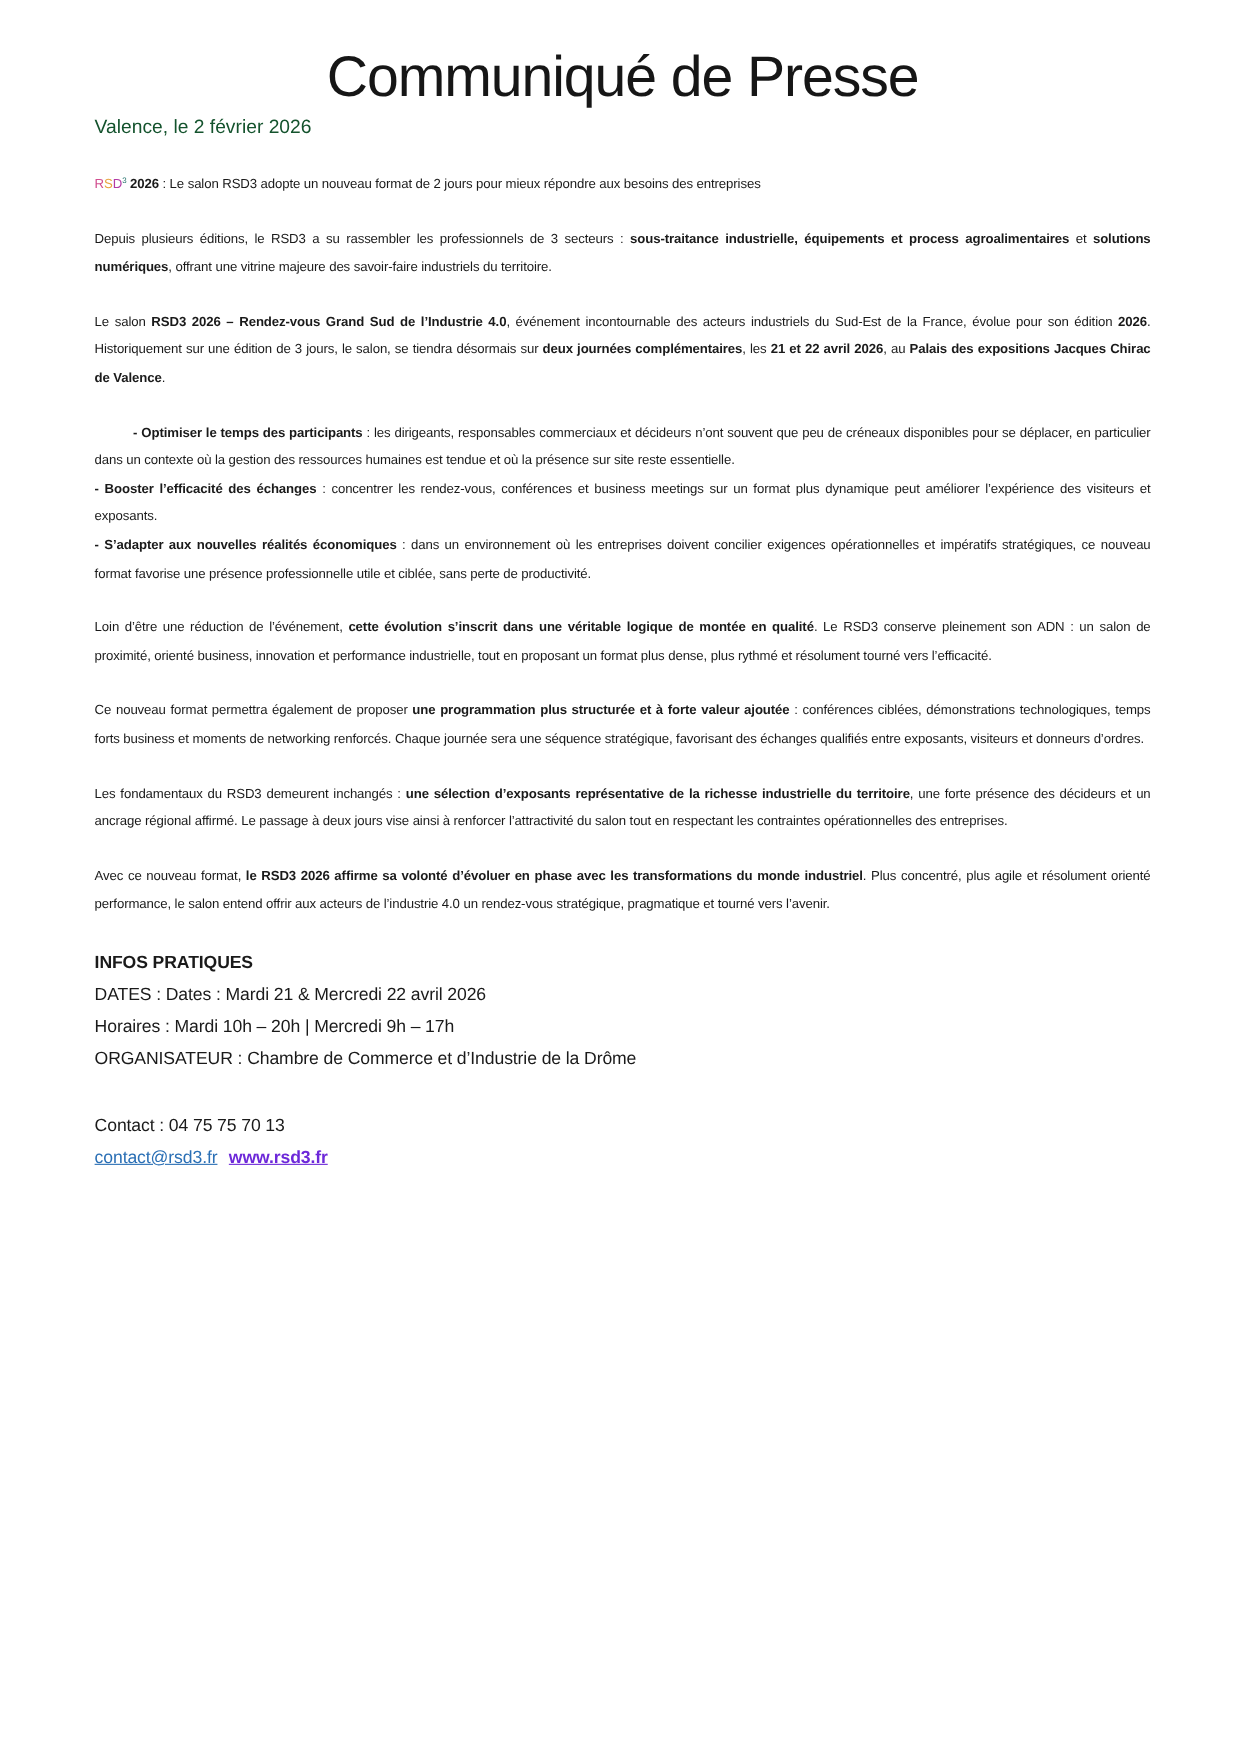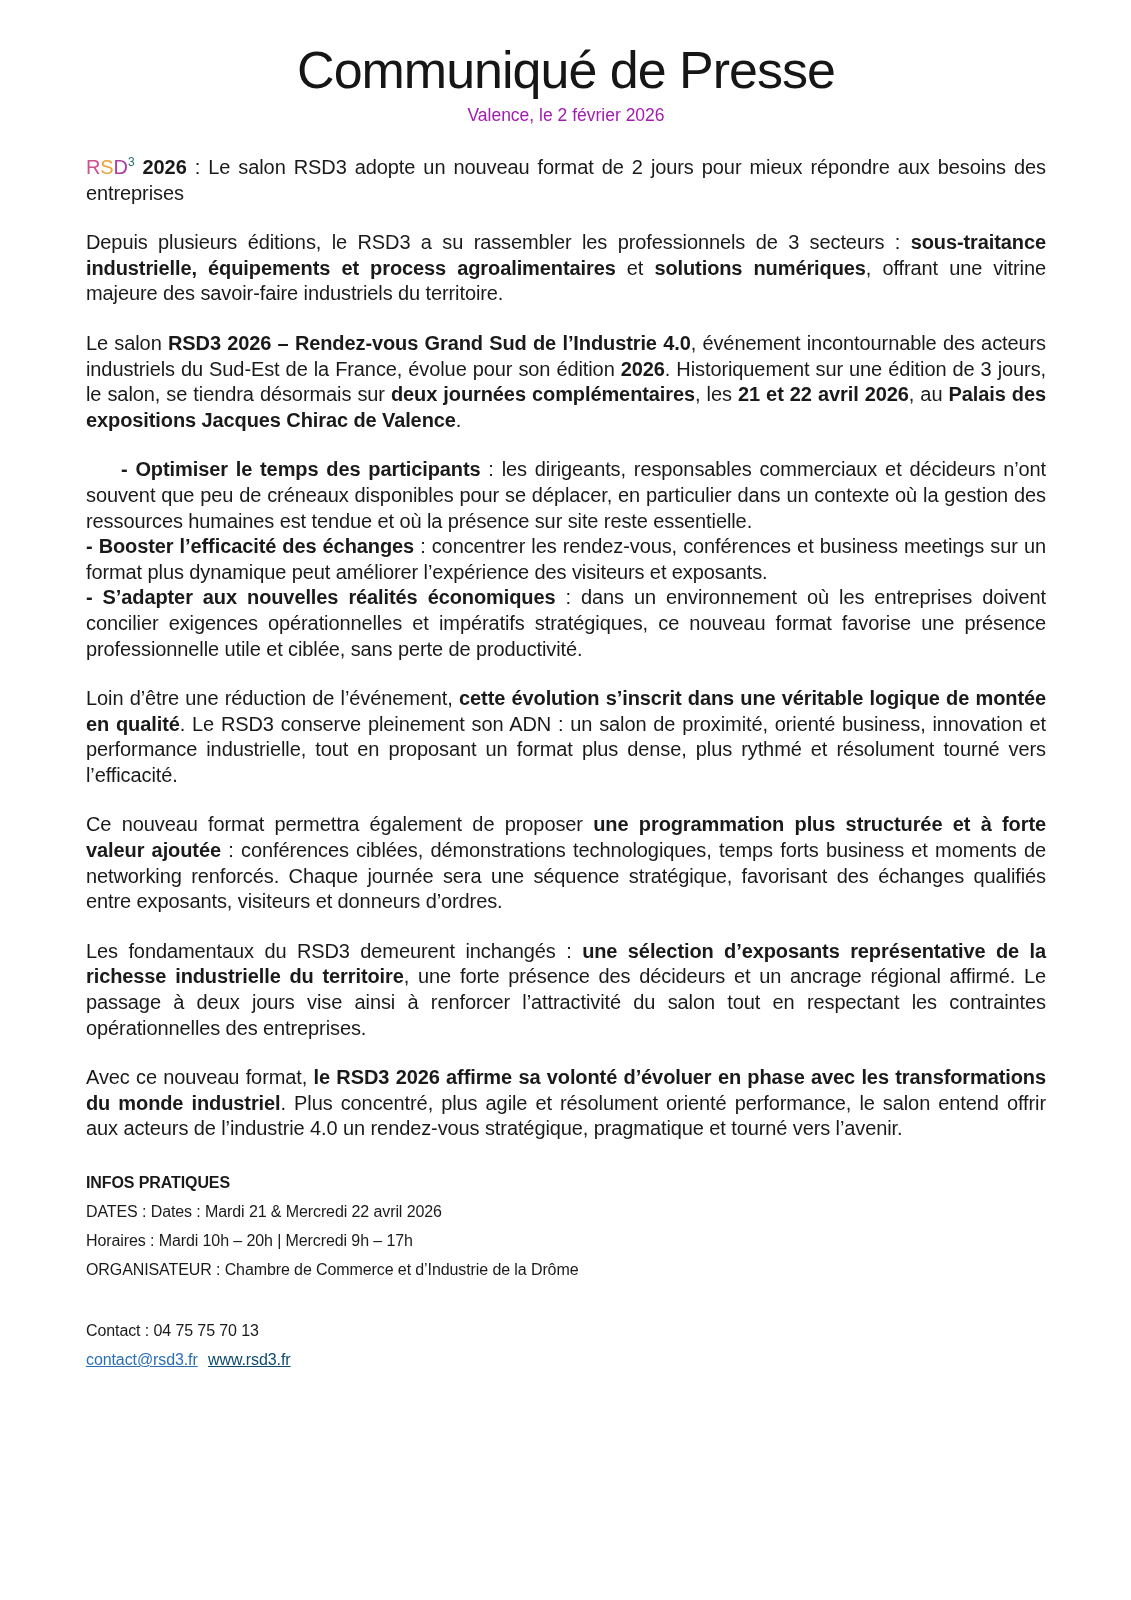--- a/index.html
+++ b/index.html
@@ -17,28 +17,27 @@
   h1.doc-title {
     margin: 0;
     text-align: center;
     font-size: 52px;
     line-height: 60px;
     font-weight: 400;
     letter-spacing: -1px;
     color: #161616;
   }
   .dateline {
-    text-align: center;
     font-size: 17.5px;
     line-height: 24px;
     margin-top: 3px;
-    color: #a21caf;
+    color: #14532d;
   }
   .para {
-    font-size: 20px;
+    font-size: 12px;
     line-height: 25.6px;
     letter-spacing: -0.1px;
     text-align: justify;
     margin: 24px 0 0 0;
   }
   .para p { margin: 0; text-align: justify; }
   .headline { margin-top: 28px; }
   sup { font-size: 0.6em; line-height: 0; vertical-align: super; }
   .infos { margin-top: 26px; text-align: left; }
   .infos-line {
@@ -88,17 +87,17 @@
     <div class="infos-line bold">INFOS PRATIQUES</div>
     <div class="infos-line">DATES : Dates : Mardi 21 &amp; Mercredi 22 avril 2026</div>
     <div class="infos-line">Horaires : Mardi 10h – 20h | Mercredi 9h – 17h</div>
     <div class="infos-line">ORGANISATEUR : Chambre de Commerce et d’Industrie de la Drôme</div>
   </div>
 
   <div class="contact">
     <div class="infos-line">Contact :  04 75 75 70 13</div>
     <div class="infos-line links">
       <a class="link" style="color: rgb(42, 111, 181);">contact@rsd3.fr</a>
-      <a class="link" style="color: #0c4a6e;">www.rsd3.fr</a>
+      <a class="link" style="color: #6d28d9; font-weight: bold;">www.rsd3.fr</a>
     </div>
   </div>
 
 </div>
 
 </body></html>

